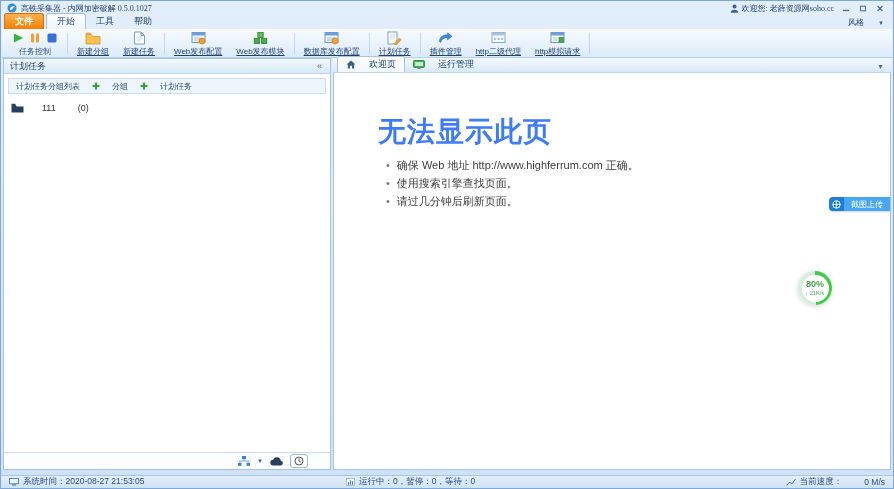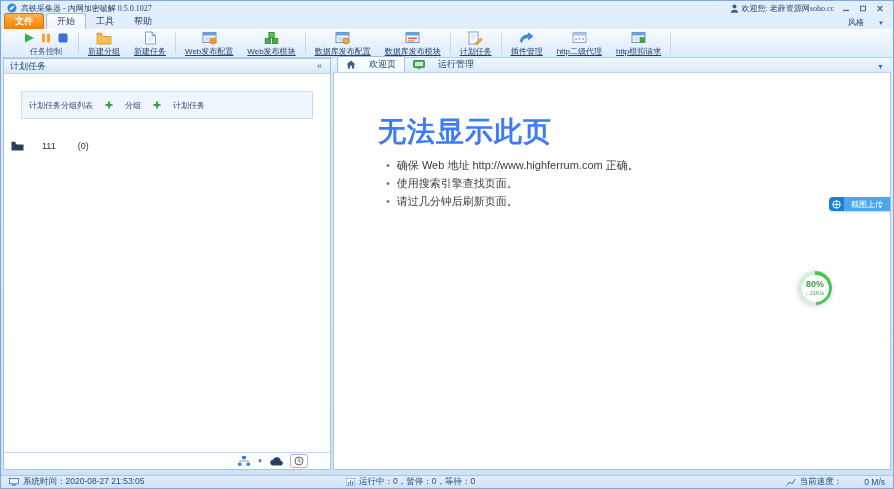--- a/index.html
+++ b/index.html
@@ -31,39 +31,39 @@
     border: 1px solid #d96f00; border-bottom: none; margin-right: 2px; }
   .tab-active { background: linear-gradient(#fdfeff,#eef5fc); border: 1px solid #9dbfe4; border-bottom: none; }
   .style-btn { margin-left: auto; font-size: 8px; color: #23416f; padding: 1px 6px;
     display: flex; align-items: center; gap: 14px; }
   .caret { font-size: 6px; color: #40618f; }
 
   
   .ribbon { position: absolute; top: 28px; left: 1px; right: 1px; height: 29px;
     background: linear-gradient(#f6fafe, #dcebfa);
     border-top: 1px solid #fff; border-bottom: 1px solid #b6cfe9;
-    display: flex; align-items: stretch; padding: 0 14px; }
+    display: flex; align-items: stretch; padding: 0 3px; }
   .rgroup { display: flex; flex-direction: column; align-items: center; justify-content: center; padding: 0 6px; }
   .rgroup-icons { display: flex; gap: 3px; align-items: center; }
   .icon-btn { display: flex; align-items: center; justify-content: center; padding: 1px; border-radius: 2px; }
   .rgroup-label { font-size: 8px; color: #33517a; margin-top: 1px; }
   .sep { width: 1px; background: #c3d7ec; margin: 3px 2px; }
   .rbtn { display: flex; flex-direction: column; align-items: center; justify-content: center;
     padding: 1px 7px 0; font-size: 8px; color: #23416f; border-radius: 2px; }
   .rbtn .ricon { height: 15px; display: flex; align-items: flex-end; }
   .rbtn .rlabel { margin-top: 1px; white-space: nowrap; text-decoration: underline; }
 
   
   .left-panel { position: absolute; top: 57px; left: 2px; width: 328px; bottom: 18px;
     background: #fff; border: 1px solid #a5c4e6; display: flex; flex-direction: column; }
   .panel-header { height: 15px; flex: none; background: linear-gradient(#f2f8fd, #d9e9f8);
     border-bottom: 1px solid #bdd5ee; display: flex; align-items: center;
     justify-content: space-between; padding: 0 6px; font-size: 9px; color: #1d3e6e; }
   .collapse-btn { font-size: 9px; color: #4a6c9b; padding: 0 2px; }
-  .panel-subheader { flex: none; height: 28px; margin: 17px; border: 1px solid #cadcf0;
+  .panel-subheader { flex: none; height: 16px; margin: 4px; border: 1px solid #cadcf0;
     background: #eef5fc; display: flex; align-items: center; gap: 12px; padding: 0 7px;
     font-size: 8px; color: #2a4a78; }
   .add-btn { display: flex; align-items: center; gap: 12px; }
   .tree { flex: 1; padding: 5px 7px; font-size: 9px; color: #333; overflow: hidden; }
   .tree-item { display: flex; align-items: center; gap: 18px; }
   .tree-count { margin-left: 4px; color: #333; }
   .panel-footer { flex: none; height: 17px; border-top: 1px solid #c8daee;
     display: flex; align-items: center; justify-content: flex-end; gap: 7px; padding: 0 22px 0 8px;
     background: #fbfdff; }
   .footer-btn { display: flex; align-items: center; }
@@ -237,31 +237,20 @@
     <div class="rbtn">
       <span class="ricon">
         <svg width="15" height="14" viewBox="0 0 15 14">
             <rect x="1" y="1.5" width="13" height="10" fill="#f4f8fc" stroke="#6d96c8"></rect>
             <rect x="1" y="1.5" width="13" height="3" fill="#6d9fdb"></rect>
             <path d="M3 7 h8 M3 9 h8" stroke="#8fb0d4" stroke-width="0.9"></path>
             <circle cx="11" cy="10" r="3" fill="#f7a13c" stroke="#d67d14" stroke-width="0.8"></circle>
           </svg>
       </span>
       <span class="rlabel">数据库发布配置</span>
-    </div>
-    <div class="rbtn">
-      <span class="ricon">
-        <svg width="15" height="14" viewBox="0 0 15 14">
-            <rect x="1" y="1.5" width="13" height="10" fill="#f4f8fc" stroke="#6d96c8"></rect>
-            <rect x="1" y="1.5" width="13" height="3" fill="#6d9fdb"></rect>
-            <rect x="3" y="6.5" width="9" height="1.6" fill="#e2574c"></rect>
-            <rect x="3" y="9" width="6" height="1.6" fill="#f7a13c"></rect>
-          </svg>
-      </span>
-      <span class="rlabel">数据库发布模块</span>
     </div>
     <div class="sep"></div>
 
     <div class="rbtn">
       <span class="ricon">
         <svg width="15" height="14" viewBox="0 0 15 14">
             <rect x="1" y="1" width="9" height="12" fill="#fff" stroke="#7aa0c8"></rect>
             <path d="M3 4 h5 M3 6 h5 M3 8 h3.5" stroke="#b8cfe6" stroke-width="0.8"></path>
             <polygon points="7,12.5 12.5,7 14.2,8.7 8.7,14.2" fill="#f7a13c" stroke="#d67d14" stroke-width="0.6"></polygon>
           </svg>

